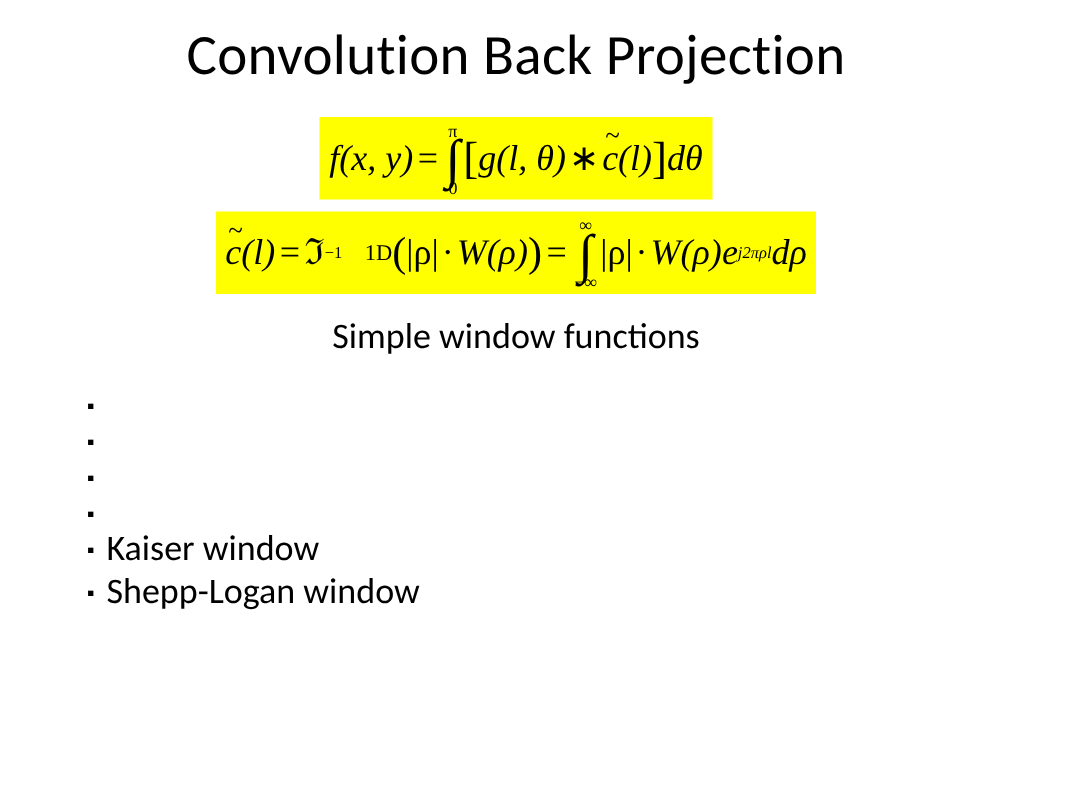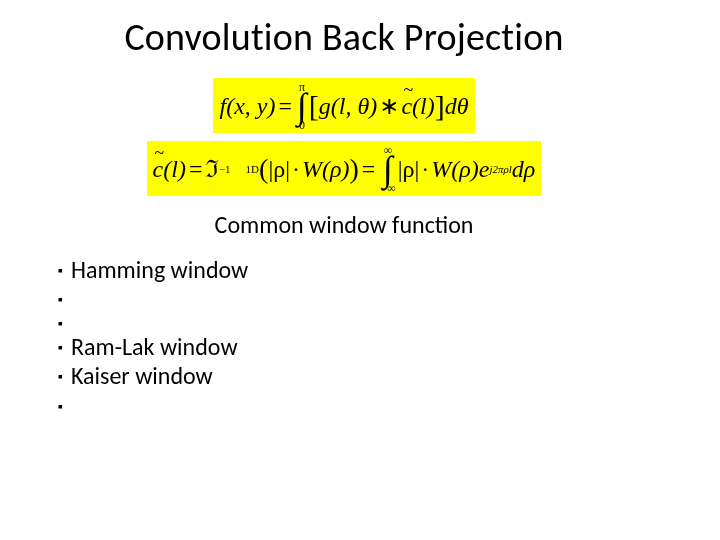--- a/index.html
+++ b/index.html
@@ -52,21 +52,21 @@
     font-size: 12px;
     font-style: normal;
   }
   .int .sym {
     font-size: 36px;
     font-style: normal;
     line-height: 0.7;
     margin: 1px 0;
   }
   .sub {
-    font-size: 11px;
+    font-size: 15px;
     vertical-align: sub;
     font-style: normal;
     margin-left: 15px;
   }
   .sup {
     font-size: 11px;
     vertical-align: super;
   }
   .tilde {
     position: relative;
@@ -152,39 +152,38 @@
       <span class="rm" style="margin:0 2px">·</span>
       <span>W</span>
       <span>(ρ)</span>
       <span>e</span>
       <span class="sup">j2πρl</span>
       <span>d</span>
       <span>ρ</span>
     </div>
   </div>
 
-  <div class="subtitle">Common window function</div>
+  <div class="subtitle">Simple window functions</div>
 
   <div class="bullets">
     <div class="row">
         <span class="sq">▪</span>
-        <span>Hamming window</span>
       </div>
     <div class="row">
         <span class="sq">▪</span>
       </div>
     <div class="row">
         <span class="sq">▪</span>
       </div>
     <div class="row">
         <span class="sq">▪</span>
-        <span>Ram-Lak window</span>
       </div>
     <div class="row">
         <span class="sq">▪</span>
         <span>Kaiser window</span>
       </div>
     <div class="row">
         <span class="sq">▪</span>
+        <span>Shepp-Logan window</span>
       </div>
   </div>
 
 </div>
 
 </body></html>

